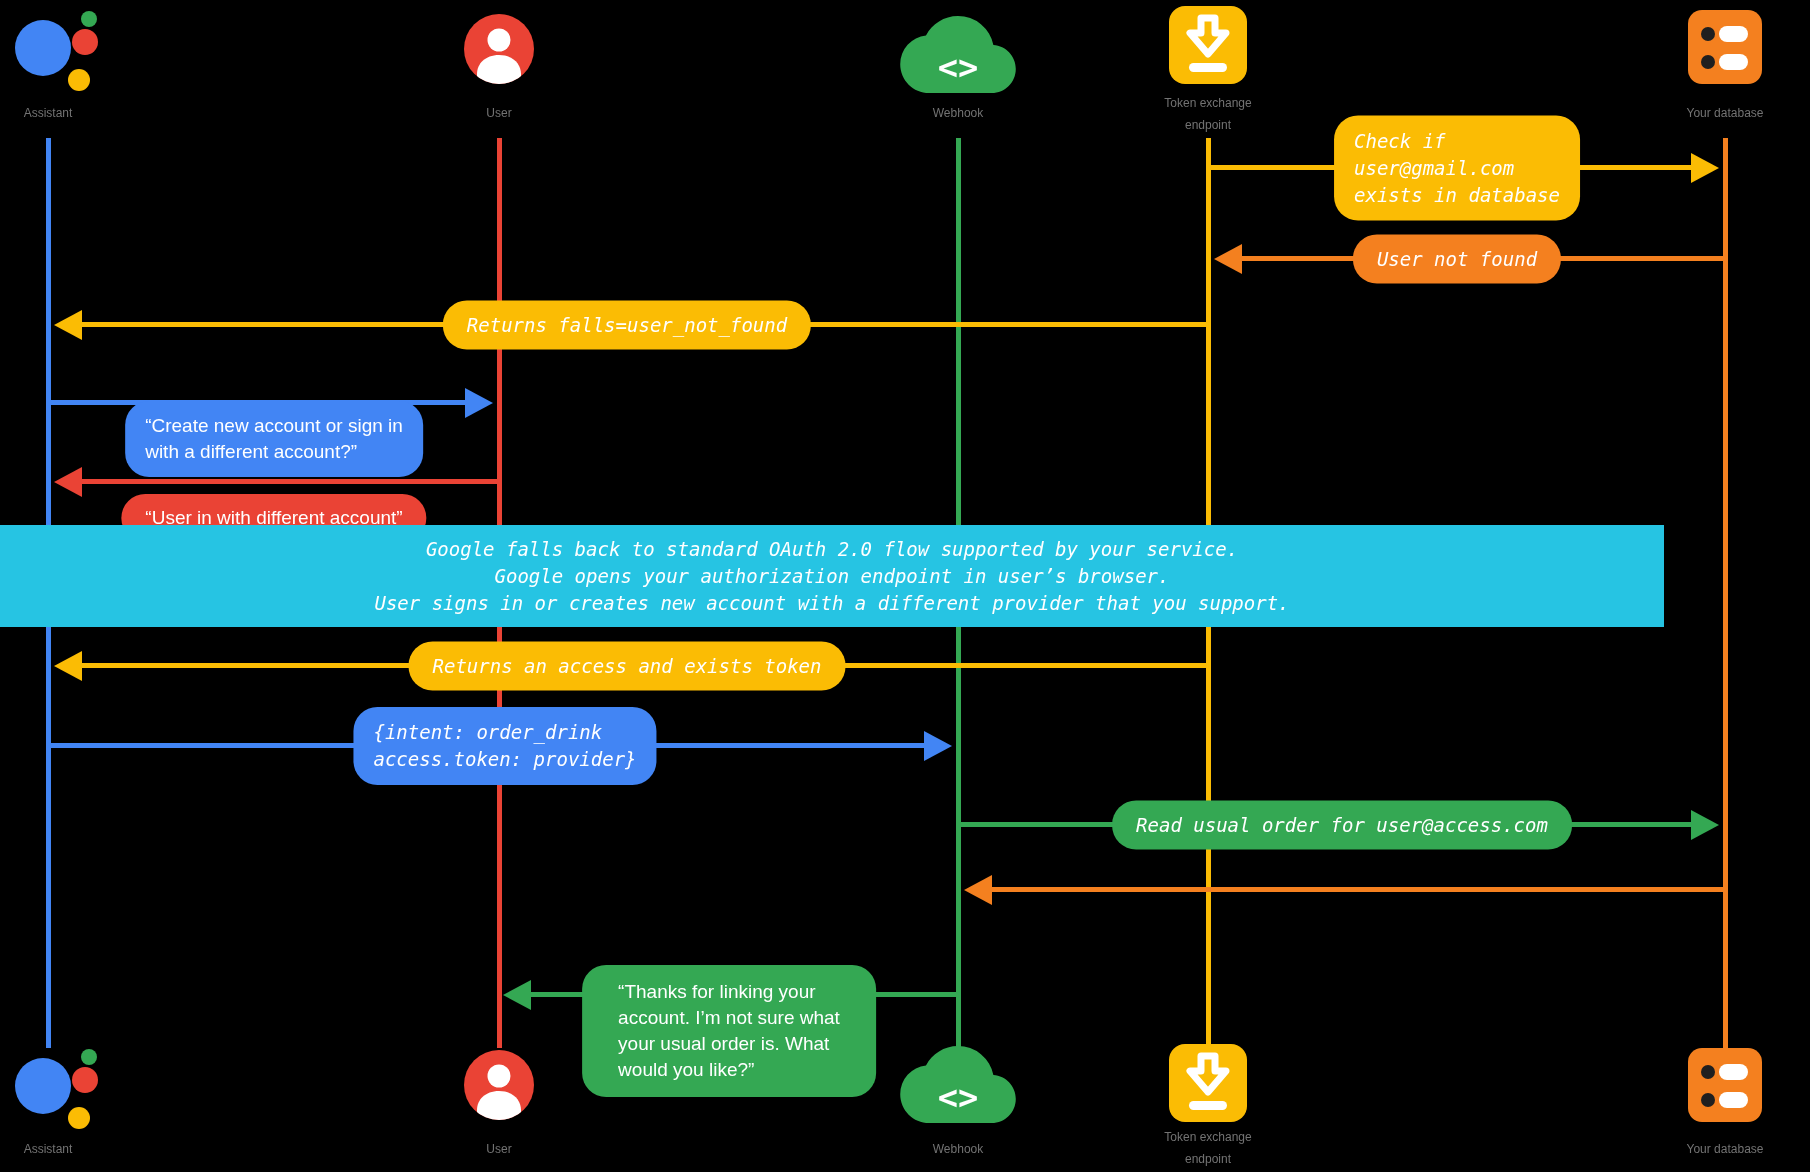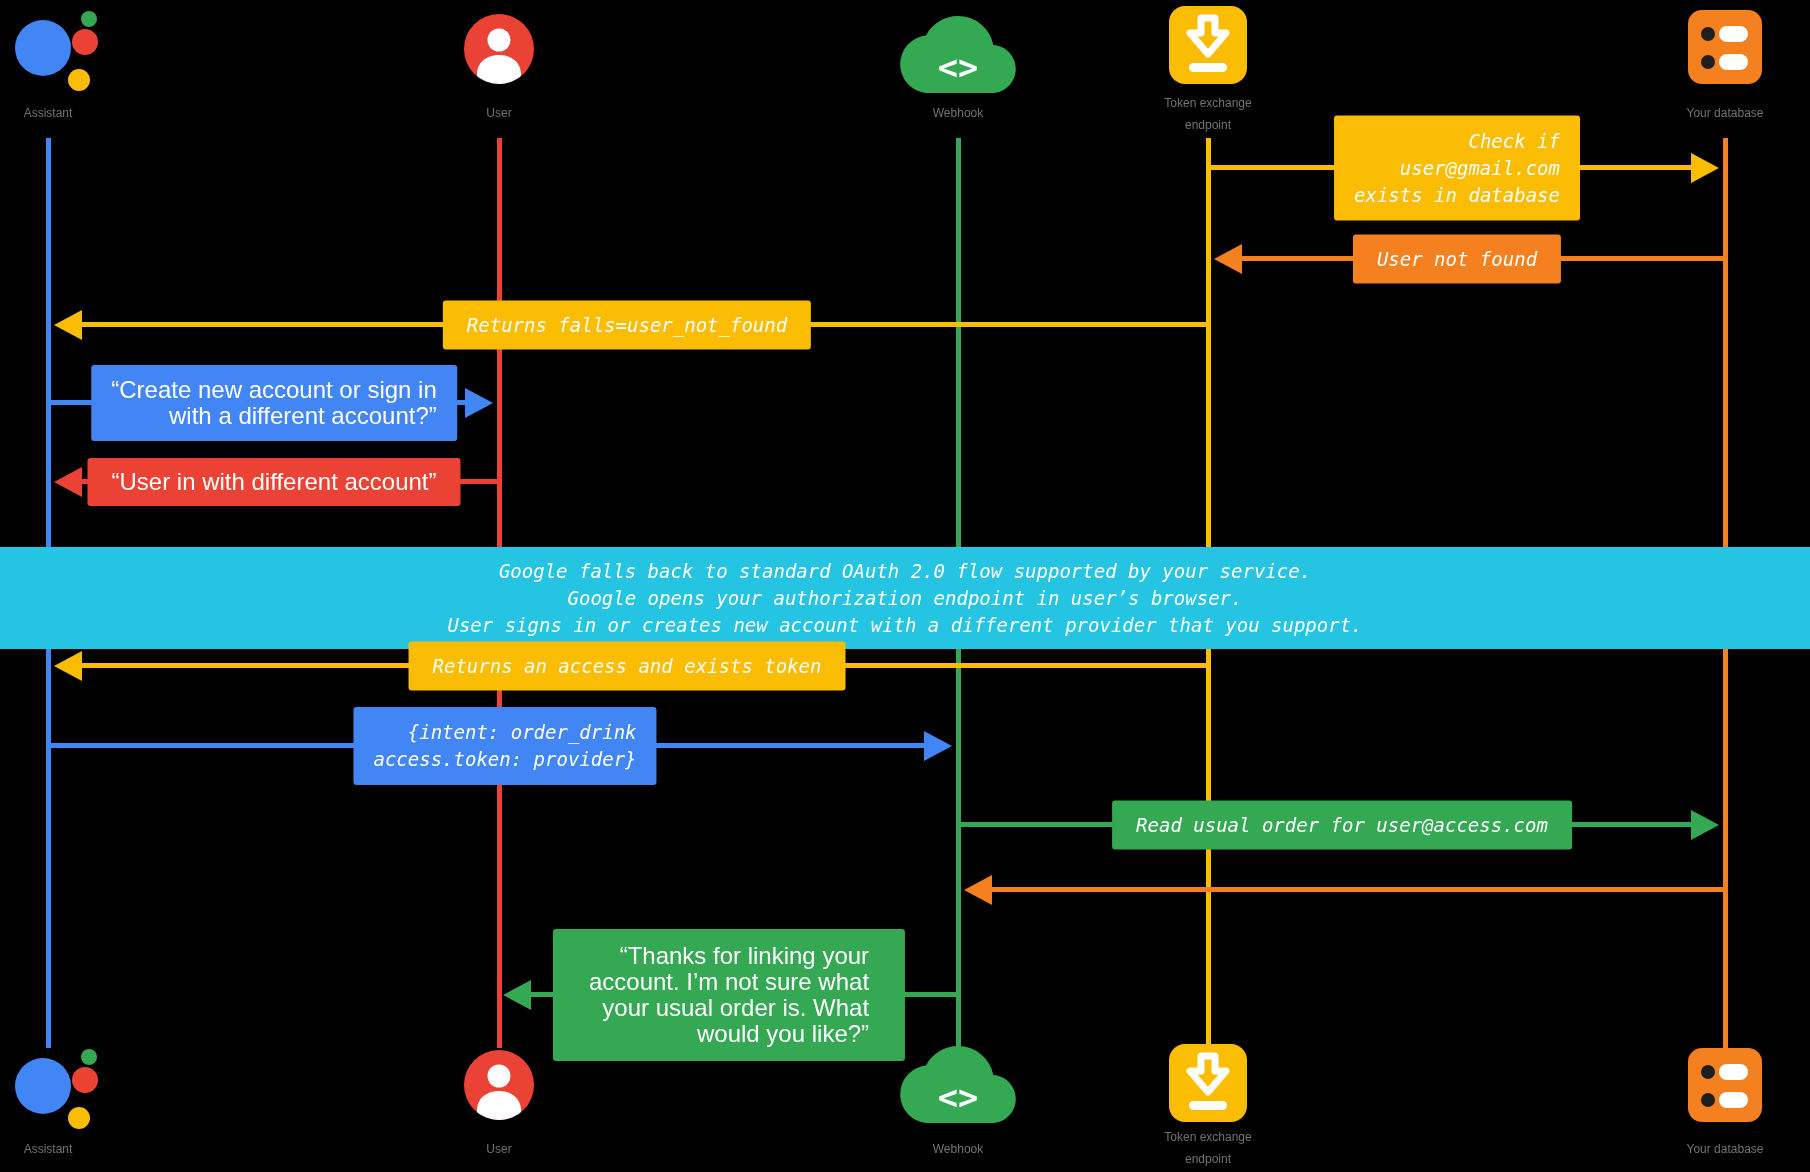--- a/index.html
+++ b/index.html
@@ -12,35 +12,35 @@
     position:relative; width:1810px; height:1172px; background:#000;
     overflow:hidden; font-family:"Liberation Sans", sans-serif;
   }
   .lifeline{ position:absolute; width:5px; top:138px; height:910px; z-index:1; }
   .hline{ position:absolute; height:5px; z-index:2; }
   .head{
     position:absolute; width:0; height:0; z-index:2;
     border-top:15px solid transparent; border-bottom:15px solid transparent;
   }
   .box{
-    position:absolute; z-index:3; border-radius:3px; color:#fff;
-    text-align:right; white-space:pre-line; transform:translate(-50%,-50%);
+    position:absolute; z-index:3; border-radius:24px; color:#fff;
+    text-align:left; white-space:pre-line; transform:translate(-50%,-50%);
   }
   .mono{ font-family:"DejaVu Sans Mono", monospace; font-style:italic; font-size:19px; line-height:27px; }
-  .sans{ font-family:"Liberation Sans", sans-serif; font-size:24px; line-height:26px; }
+  .sans{ font-family:"Liberation Sans", sans-serif; font-size:19px; line-height:26px;margin-top:36px; }
   .pad-s{ padding:11px 24px; }
   .pad-m{ padding:12px 20px; }
   .pad-l{ padding:14px 36px; }
   .lane-label{
     position:absolute; transform:translateX(-50%); color:#737373;
     font-size:12px; line-height:22px; text-align:center; white-space:pre-line; z-index:4;
   }
   .icon{ position:absolute; z-index:4; }
   .note{
-    position:absolute; left:0; top:547px; width:1810px; height:102px; z-index:3;
+    position:absolute; left:0; top:525px; width:1664px; height:102px; z-index:3;
     background:var(--cyan); color:#fff; display:flex; align-items:center; justify-content:center;
     text-align:center; white-space:pre-line;
     font-family:"DejaVu Sans Mono", monospace; font-style:italic; font-size:19px; line-height:27px;
   }
 </style>
 </head>
 <body>
 
 <div class="canvas">
 

